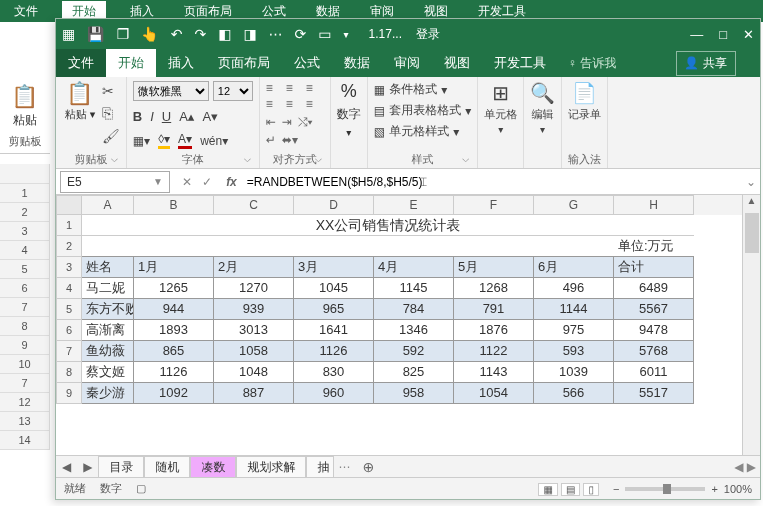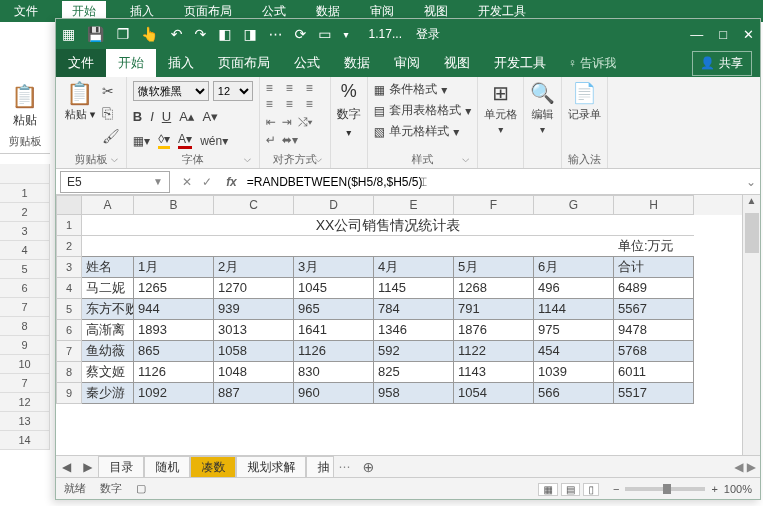--- a/index.html
+++ b/index.html
@@ -20,21 +20,21 @@
 .titlebar .qat span { font-size:14px; }
 .titlebar .center { flex:1; text-align:left; padding-left:20px; font-size:12px; display:flex; gap:14px; align-items:center; }
 .titlebar .winbtns { display:flex; gap:16px; }
 .titlebar .winbtns span { font-size:13px; }
 .menubar { background:#217346; height:28px; display:flex; align-items:center; color:#fff; font-size:13px; }
 .menubar .mtab { padding:0 12px; height:28px; line-height:28px; cursor:pointer; }
 .menubar .mtab.file { background:#1a5c38; }
 .menubar .mtab.active { background:#fff; color:#217346; }
 .menubar .spacer { flex:1; }
 .menubar .tellme { color:#cfe8d8; font-size:12px; padding:0 10px;}
-.menubar .share { border:1px solid rgba(255,255,255,0.5); padding:3px 8px; margin-right:8px; font-size:12px;text-align:right;}
+.menubar .share { border:1px solid rgba(255,255,255,0.5); padding:3px 8px; margin-right:24px; font-size:12px;text-align:right;}
 .ribbon { height:92px; background:#f3f3f3; border-bottom:1px solid #ccc; display:flex; }
 .rgroup { border-right:1px solid #ddd; padding:4px 6px 2px 6px; display:flex; flex-direction:column; justify-content:space-between; }
 .rgroup .body { flex:1; display:flex; gap:4px; align-items:flex-start; }
 .rgroup .glabel { text-align:center; font-size:11px; color:#666; padding-top:2px; position:relative; height:16px; line-height:14px; }
 .rgroup .glabel::after { content:"⌵"; position:absolute; right:2px; font-size:9px; color:#888; }
 .clip .body { flex-direction:row; }
 .paste-btn { width:36px; text-align:center; font-size:11px; }
 .paste-btn .ic { font-size:22px; display:block; }
 .clip-side { display:flex; flex-direction:column; gap:6px; padding-top:2px; }
 .clip-side span { font-size:14px; color:#555; }
@@ -64,31 +64,31 @@
 .corner { width:26px; border:1px solid #ccc; background:#e8e8e8; }
 .ch { border:1px solid #ccc; border-left:none; text-align:center; font-size:12px; color:#555; line-height:18px; }
 .rows { }
 .row { display:flex; height:21px; }
 .rh { width:26px; background:#f3f3f3; border:1px solid #ccc; border-top:none; text-align:center; font-size:11px; color:#555; line-height:20px; }
 .cell { border-right:1px solid #999; border-bottom:1px solid #999; padding:0 4px; font-size:13px; line-height:20px; overflow:hidden; white-space:nowrap; }
 .row.r1 .cell { border-bottom:1px solid #ccc; border-right:none; }
 .row.r1 .cell.title { text-align:center; font-size:14px; }
 .row.r2 .cell { border-right:none; border-bottom:1px solid #999;}
 .row.r2 .cell.unit { text-align:left; }
-.numcell { text-align:left; background:#fff; }
+.numcell { text-align:center; background:#fff; }
 .altrow .numcell,.altrow .hdrcell0 { background:#dce6f1; }
 .hdrcell0 { background:#fff; }
 .row.r3 .cell { background:#dce6f1; font-weight:normal; }
 .vscroll { width:18px; background:#f0f0f0; border-left:1px solid #ccc; display:flex; flex-direction:column; align-items:center; }
 .vscroll .arr { height:16px; font-size:10px; color:#666; }
 .vscroll .thumb { width:14px; height:40px; background:#cdcdcd; margin-top:2px; }
 .sheettabs { height:22px; border-top:1px solid #ccc; display:flex; align-items:center; background:#f3f3f3; font-size:12px;}
 .sheettabs .nav { padding:0 6px; color:#666; }
 .sheettabs .stab { padding:2px 10px; border:1px solid #ccc; border-bottom:none; background:#f9f9f9; margin-top:1px; }
-.sheettabs .stab.active { background:#eab308; border-bottom:1px solid #fff; }
+.sheettabs .stab.active { background:#f0abfc; border-bottom:1px solid #fff; }
 .sheettabs .stab.last { width:28px; text-align:center; }
 .sheettabs .add { padding:0 8px; color:#666; font-size:14px; }
 .sheettabs .hscroll { flex:1; display:flex; justify-content:flex-end; padding-right:4px; color:#888;}
 .status { height:22px; border-top:1px solid #ccc; display:flex; align-items:center; padding:0 8px; font-size:11px; color:#555; background:#f3f3f3; gap:14px;}
 .status .spacer { flex:1; }
 .status .views span { padding:0 4px; border:1px solid #ccc; background:#fff; font-size:10px;}
 .status .zoom { display:flex; align-items:center; gap:6px; }
 .status .slider { width:80px; height:4px; background:#ccc; position:relative; }
 .status .slider .knob { position:absolute; left:38px; top:-3px; width:8px; height:10px; background:#888; }
 .wA{width:52px}.wB{width:80px}.wC{width:80px}.wD{width:80px}.wE{width:80px}.wF{width:80px}.wG{width:80px}.wH{width:80px}
@@ -361,21 +361,21 @@
         <div class="cell numcell wH">9478</div>
       </div>
       <div class="row datarow altrow">
             <div class="rh">7</div>
         <div class="cell hdrcell0 wA">鱼幼薇</div>
         <div class="cell numcell wB">865</div>
         <div class="cell numcell wC">1058</div>
         <div class="cell numcell wD">1126</div>
         <div class="cell numcell wE">592</div>
         <div class="cell numcell wF">1122</div>
-        <div class="cell numcell wG">454</div>
+        <div class="cell numcell wG">593</div>
         <div class="cell numcell wH">5768</div>
       </div>
       <div class="row datarow">
             <div class="rh">8</div>
         <div class="cell hdrcell0 wA">蔡文姬</div>
         <div class="cell numcell wB">1126</div>
         <div class="cell numcell wC">1048</div>
         <div class="cell numcell wD">830</div>
         <div class="cell numcell wE">825</div>
         <div class="cell numcell wF">1143</div>

